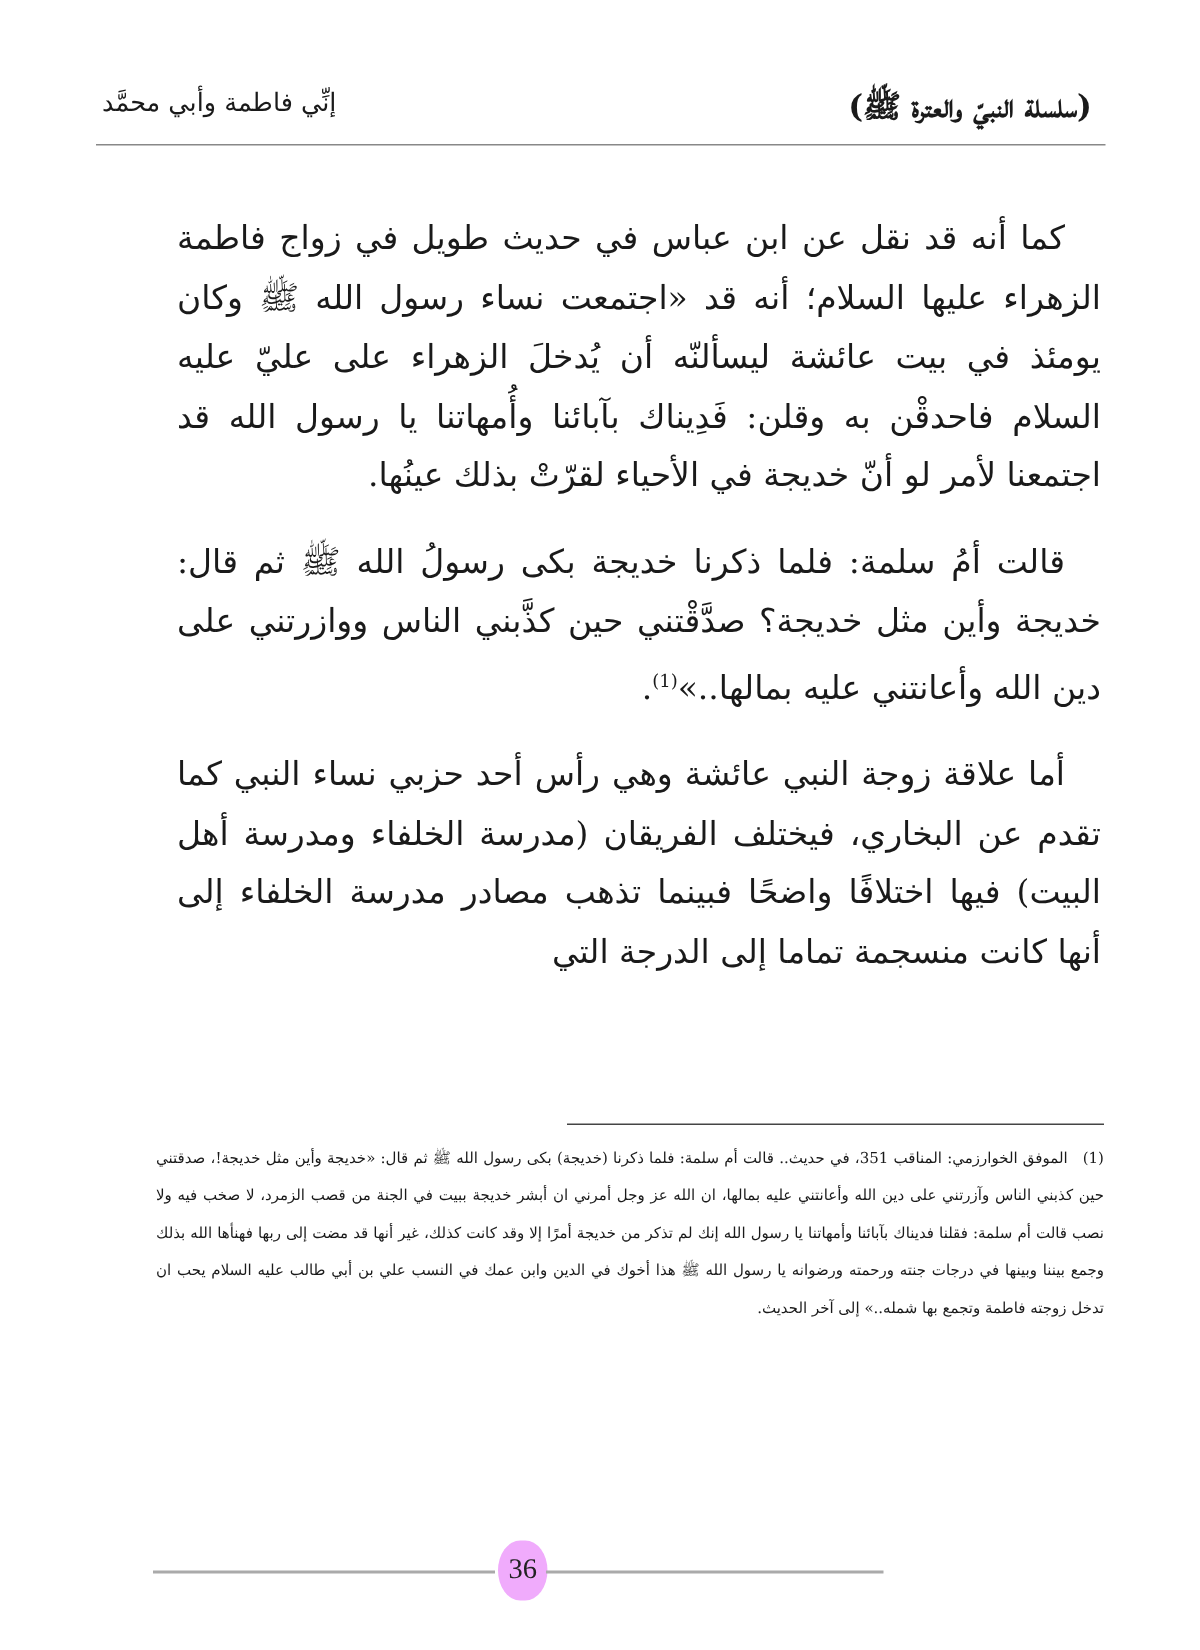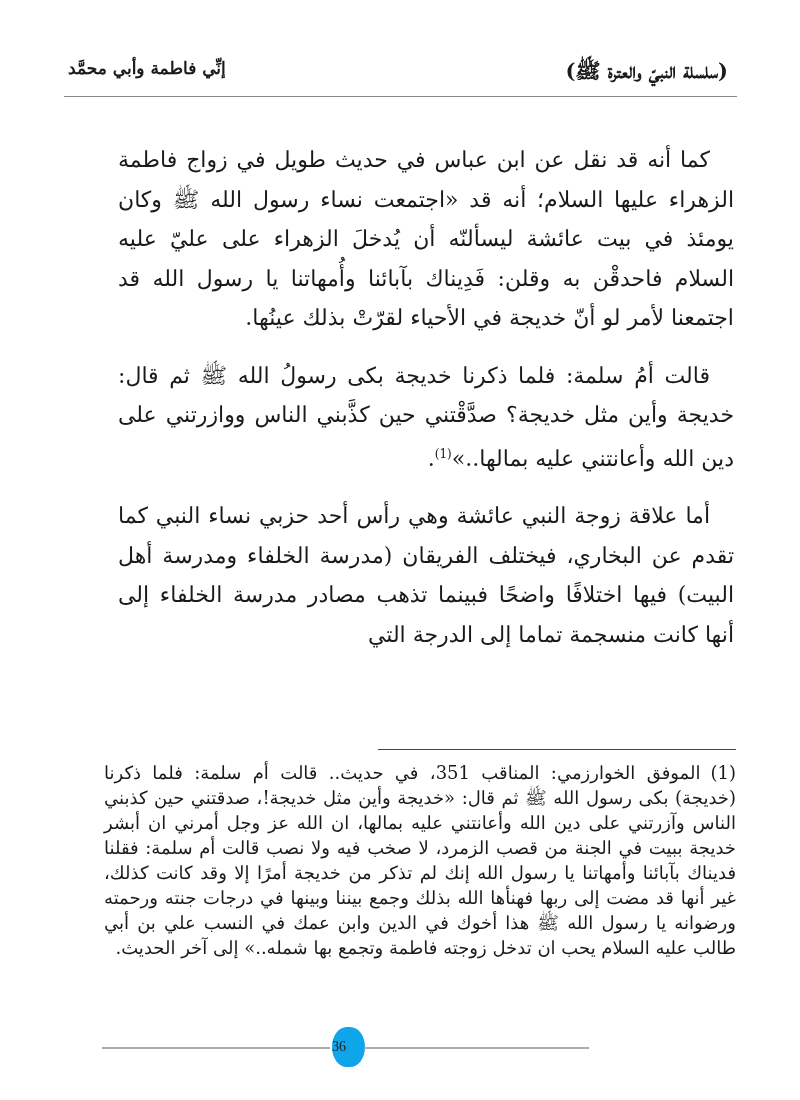--- a/index.html
+++ b/index.html
@@ -11,56 +11,56 @@
   .header {
     position: absolute; top: 58px; left: 68px; width: 660px; height: 30px;
     direction: rtl;
   }
   .header .right-title {
     position: absolute; right: 0; top: 0;
     font-size: 21px; font-weight: bold;
   }
   .header .left-title {
     position: absolute; left: 0; top: 0;
-    font-size: 17px; font-weight: bold;
+    font-size: 17px; font-weight: normal;
   }
   .header-rule {
     position: absolute; top: 96px; left: 64px; width: 673px; height: 0;
     border-top: 1.5px solid #888;
   }
   .body-text {
     position: absolute; top: 140px; left: 102px; width: 632px;
     direction: rtl; text-align: justify; text-align-last: right;
     font-size: 22px; line-height: 39.5px;
   }
   .body-text p { margin: 0 0 18px 16px; text-indent: 24px; }
   .body-text p.first { text-indent: 24px; }
   .footnote-rule {
     position: absolute; top: 749px; left: 378px; width: 358px; height: 0;
     border-top: 1px solid #444;
   }
   .footnote {
     position: absolute; top: 760px; left: 104px; width: 632px;
     direction: rtl; text-align: justify; text-align-last: right;
-    font-size: 18px; line-height: 25px;
+    font-size: 10px; line-height: 25px;
   }
   .footnote .num { margin-left: 10px; }
   .page-footer {
     position: absolute; top: 1033px; left: 102px; width: 487px; height: 40px;
   }
   .page-footer .line {
     position: absolute; top: 14px; height: 0; border-top: 2px solid #aaa;
   }
   .page-footer .line.l { left: 0; width: 228px; }
   .page-footer .line.r { left: 262px; width: 225px; }
   .page-num {
     position: absolute; left: 230px; top: -6px; width: 33px; height: 40px;
-    background: #0ea5e9; border-radius: 45% 45% 45% 45% / 50% 50% 50% 50%;
-    display: flex; align-items: center; 
-    font-size: 14px; color: #222;
+    background: #f0abfc; border-radius: 45% 45% 45% 45% / 50% 50% 50% 50%;
+    display: flex; align-items: center; justify-content: center;
+    font-size: 19px; color: #222;
     font-family: "Liberation Serif", serif;
   }
   .sup { font-size: 12px; vertical-align: super; }
 </style>
 </head>
 <body>
 
 <div class="header">
   <span class="right-title">(سلسلة النبيّ والعترة ﷺ)</span>
   <span class="left-title">إنِّي فاطمة وأبي محمَّد</span>

